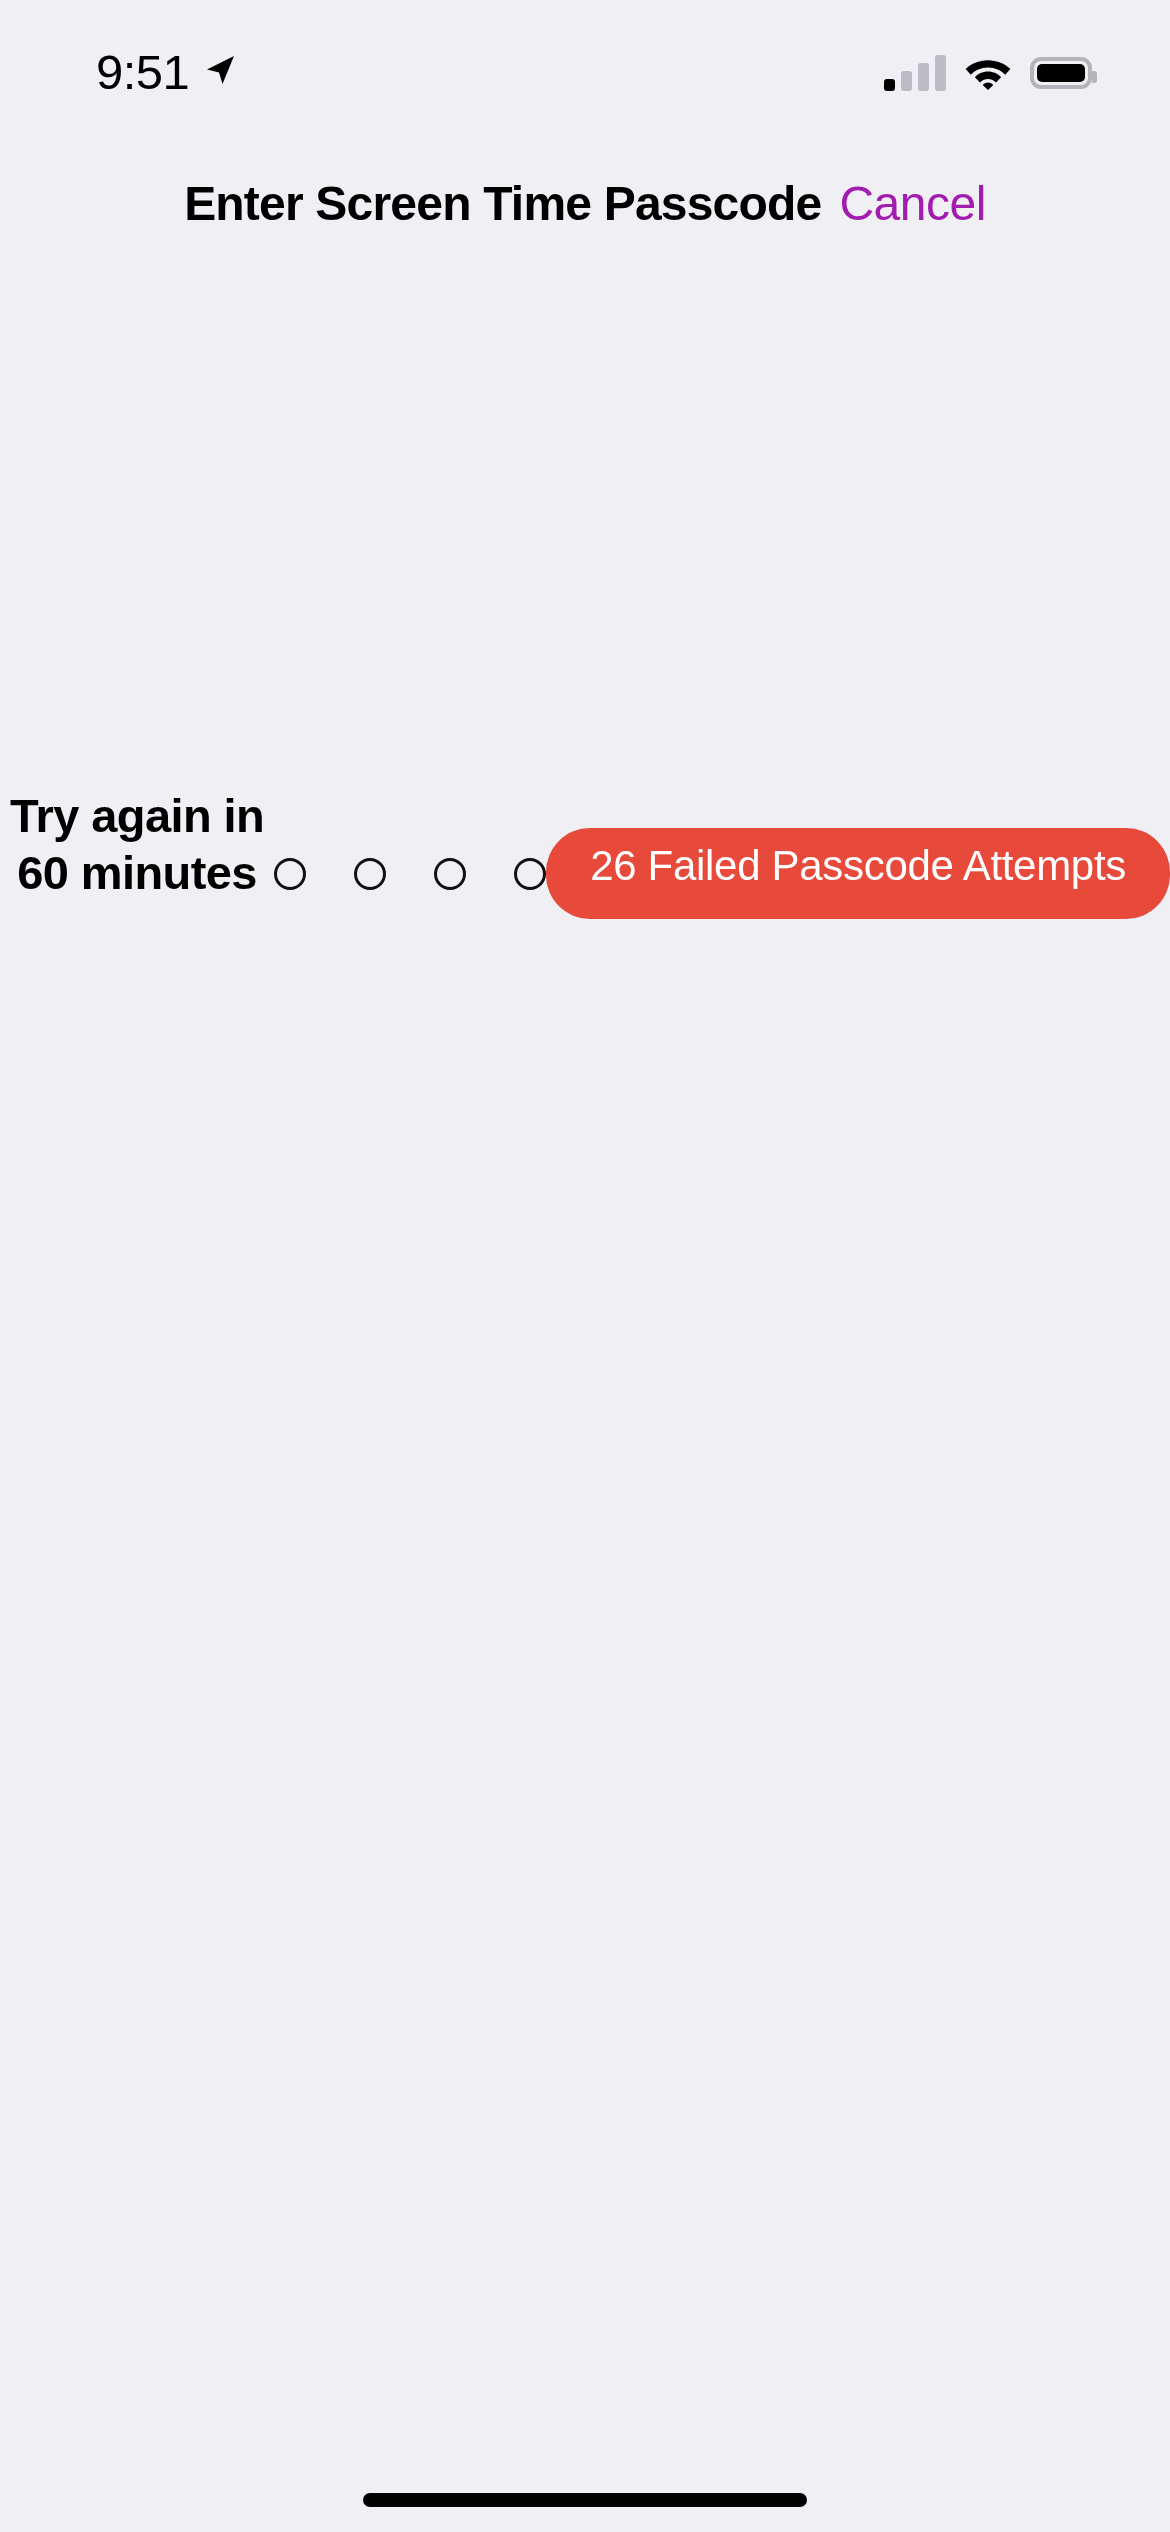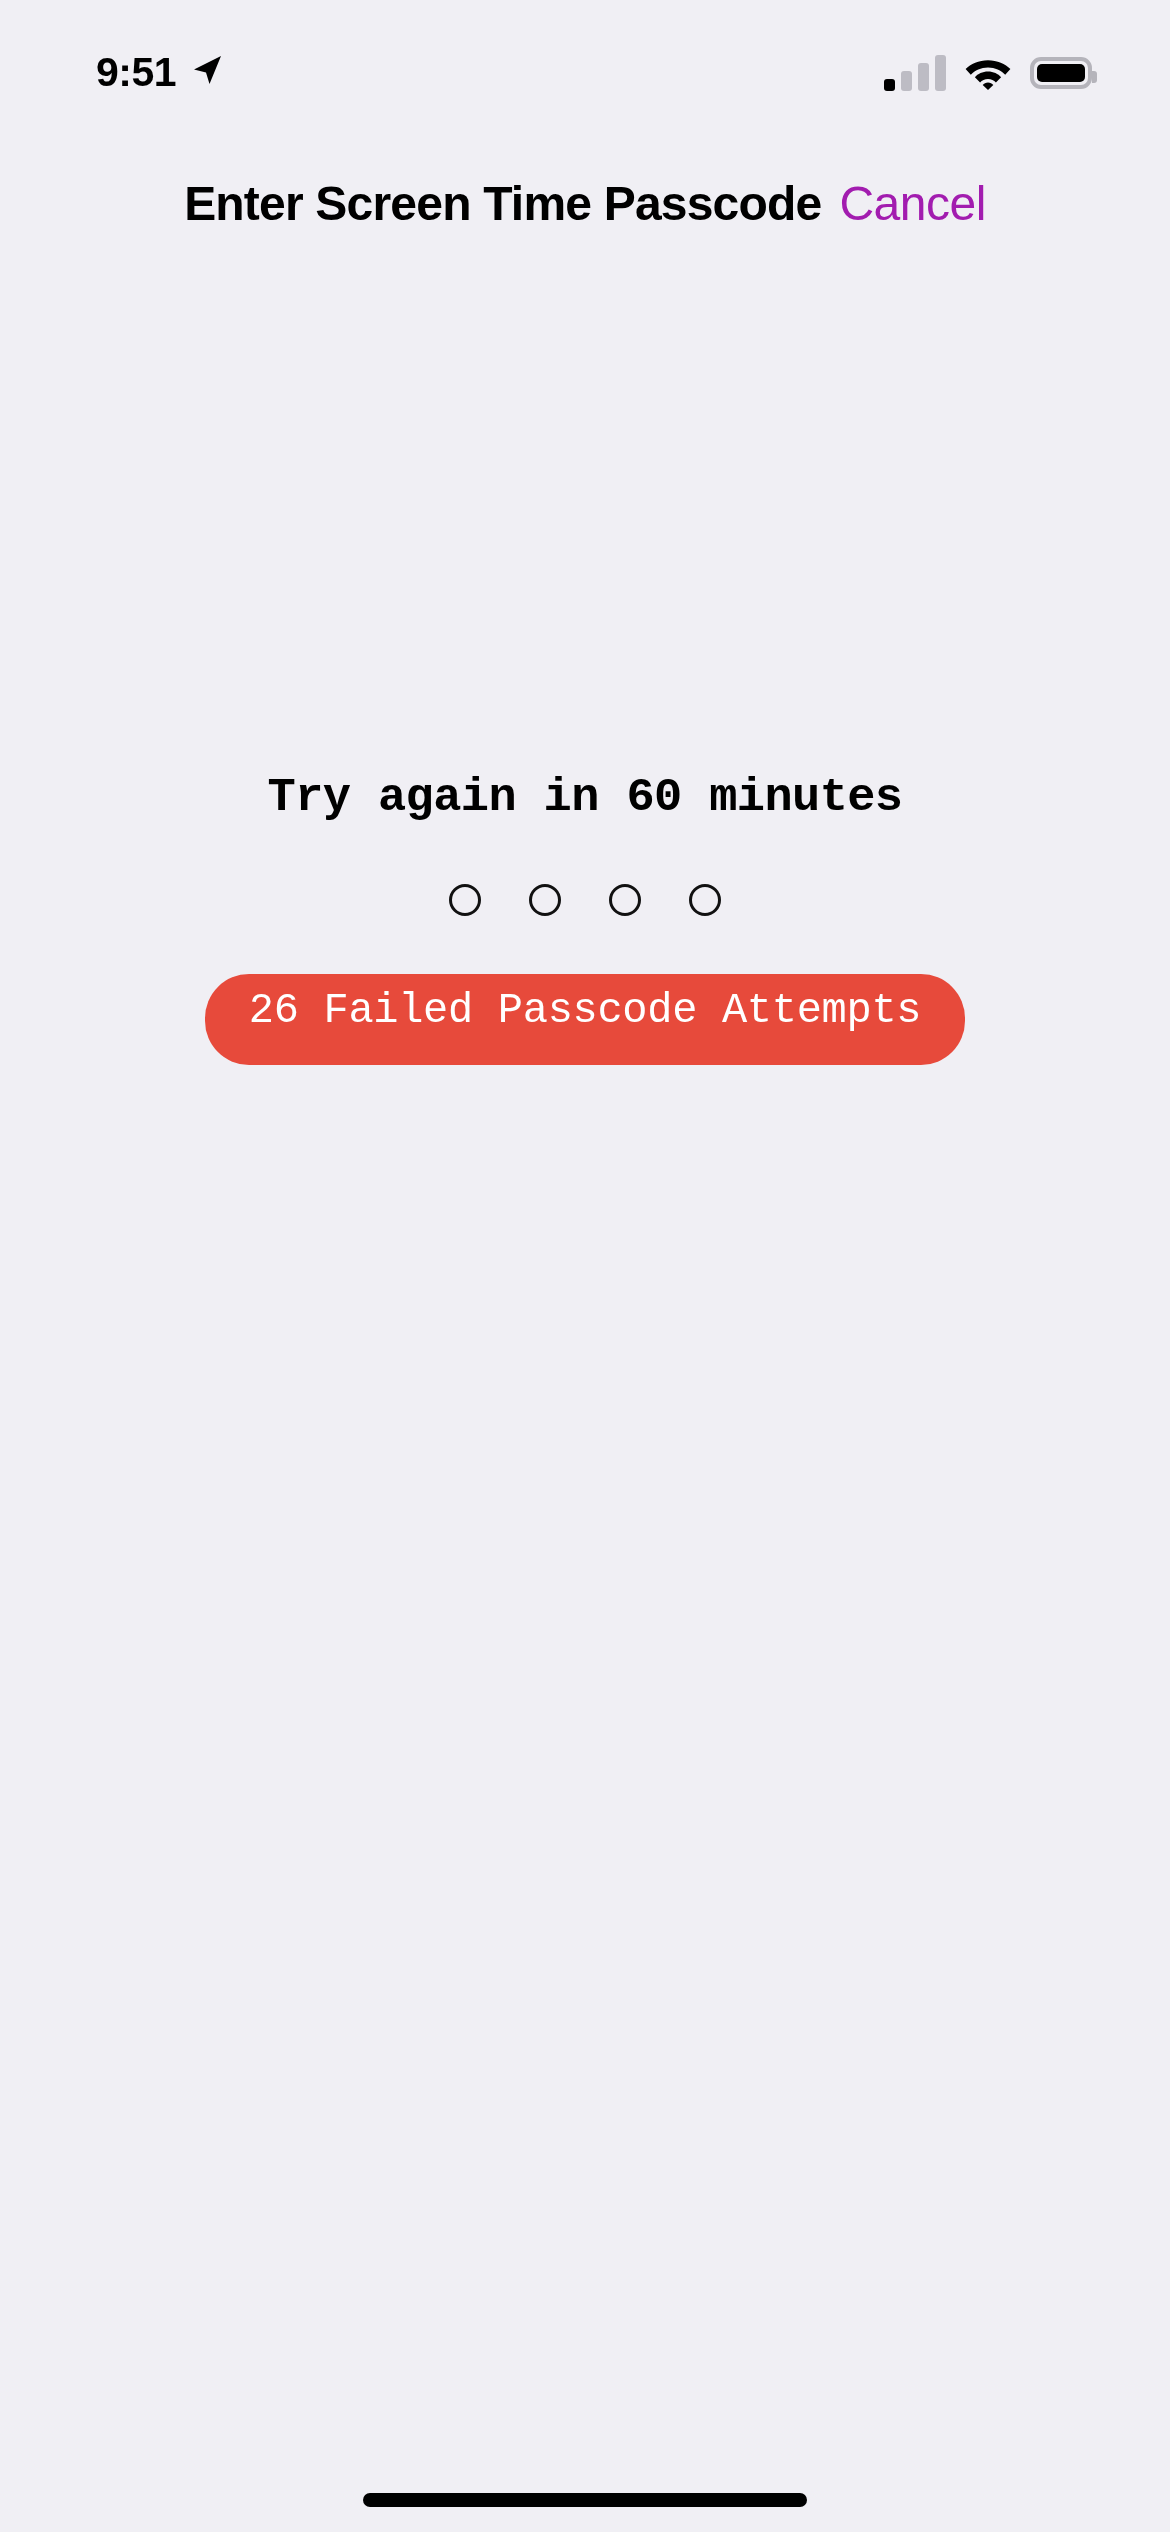--- a/index.html
+++ b/index.html
@@ -29,22 +29,22 @@
     padding: 0 78px 0 96px;
     box-sizing: border-box;
   }
   .status-left {
     display: flex;
     align-items: center;
     gap: 14px;
     margin-top: 14px;
   }
   .status-time {
-    font-size: 41px;
-    font-weight: 700;
+    font-size: 49px;
+    font-weight: 400;
     color: #000000;
     letter-spacing: -0.5px;
     line-height: 1;
   }
   .location-arrow {
     display: block;
     width: 34px;
     height: 34px;
     margin-top: -4px;
   }
@@ -127,23 +127,21 @@
     cursor: pointer;
   }
 
   
   .center-block {
     position: absolute;
     top: 770px;
     left: 0;
     width: 1170px;
     display: flex;
-    flex-direction: column;
-    align-items: center;
-    font-family: Liberation Mono, monospace;
+    align-items: center;
   }
   .retry-message {
     font-size: 47px;
     font-weight: 700;
     color: #000000;
     letter-spacing: -0.6px;
     line-height: 1.2;
     text-align: center;
   }
   .passcode-dots {

